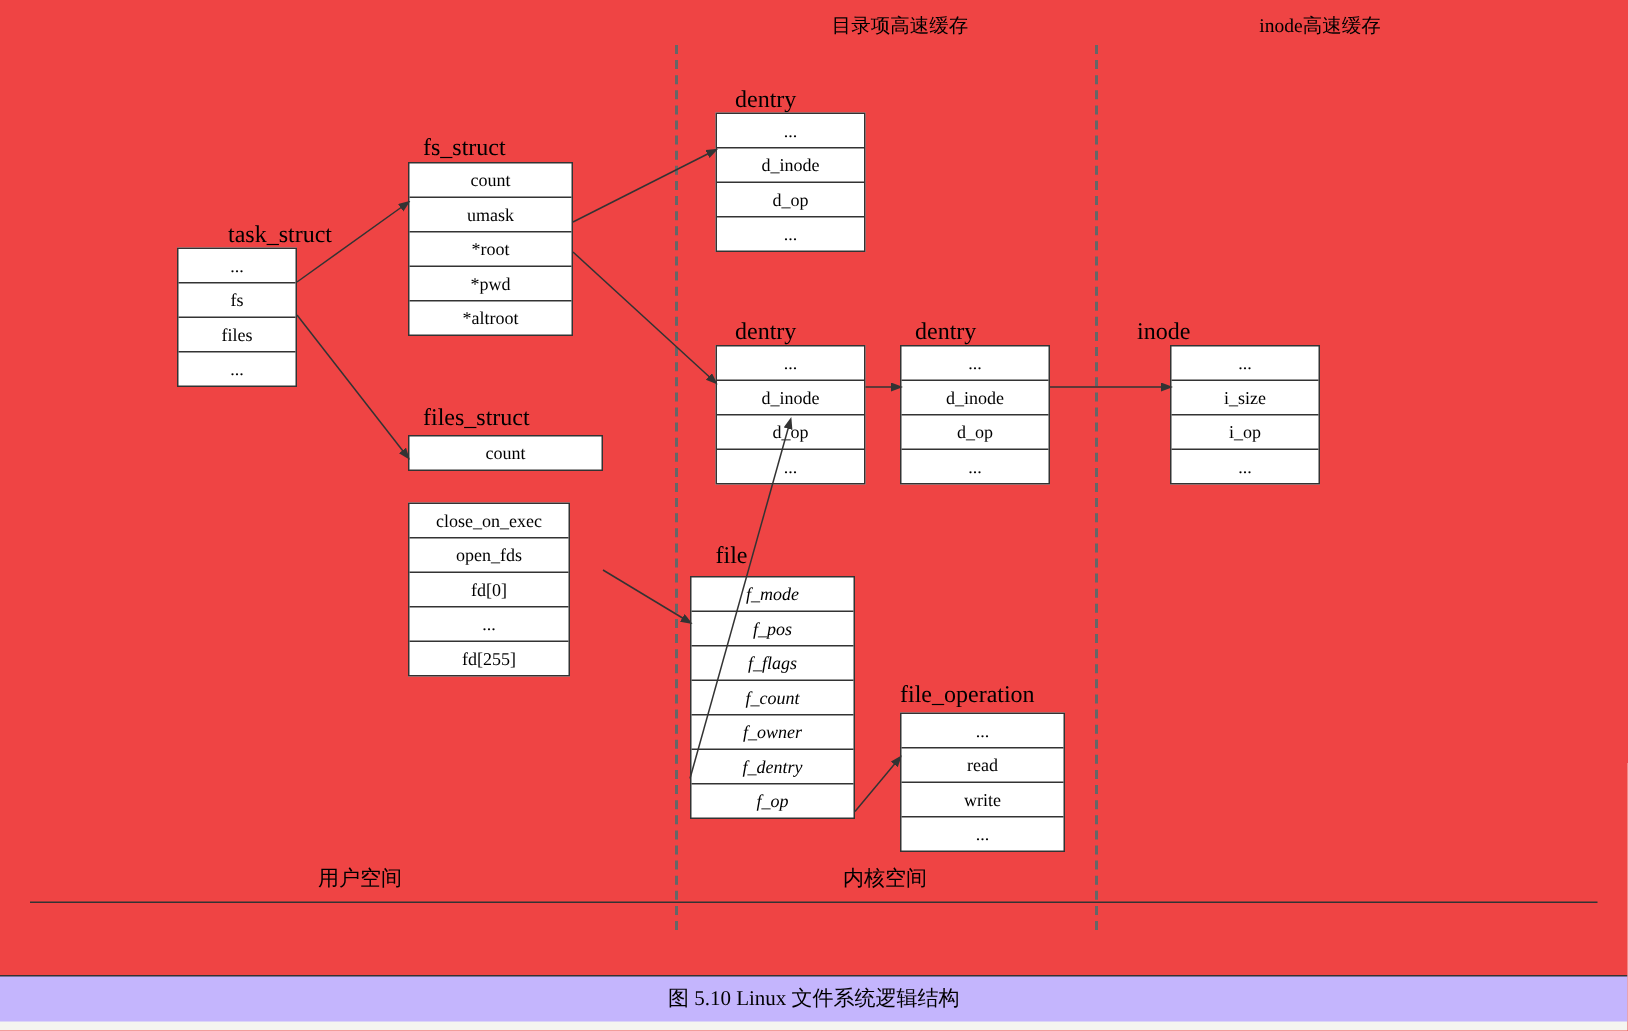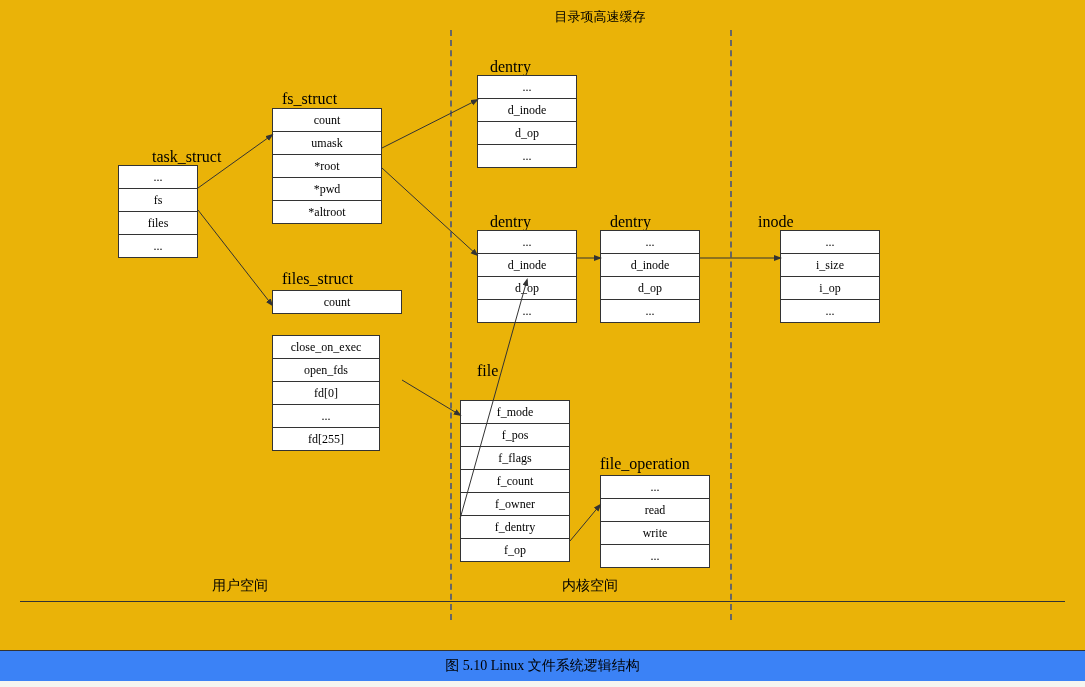--- a/index.html
+++ b/index.html
@@ -9,28 +9,28 @@
       font-size: 13px;
       width: 1085px;
       height: 687px;
       overflow: hidden;
       position: relative;
     }
     .diagram-container {
       width: 1085px;
       height: 650px;
       position: relative;
-      background: #eab308;
+      background: #ef4444;
     }
     .caption {
       text-align: center;
       padding: 6px 0;
       font-size: 14px;
       border-top: 1px solid #333;
-      background: #3b82f6;
+      background: #c4b5fd;
     }
 
     
     .struct-box {
       position: absolute;
       border: 1px solid #333;
       background: #fff;
       font-size: 12px;
     }
     .struct-box .row {
@@ -70,20 +70,21 @@
       font-size: 14px;
       text-align: center;
     }
   </style>
 </head>
 <body>
 
 <div class="diagram-container">
 
   <div class="section-label" style="left:490px; top:8px; width:220px;">目录项高速缓存</div>
+  <div class="section-label" style="left:790px; top:8px; width:180px;">inode高速缓存</div>
 
   <div class="divider" style="left:450px;"></div>
   <div class="divider" style="left:730px;"></div>
 
   <div class="struct-label" style="left:118px; top:148px;margin-left:34px;">task_struct</div>
 
   <div class="struct-box" style="left:118px; top:165px; width:80px;">
     <div class="row">...</div>
     <div class="row">fs</div>
     <div class="row">files</div>
@@ -145,21 +146,21 @@
 
   <div class="struct-box" style="left:780px; top:230px; width:100px;">
     <div class="row">...</div>
     <div class="row">i_size</div>
     <div class="row">i_op</div>
     <div class="row">...</div>
   </div>
 
   <div class="struct-label" style="left:477px; top:362px;">file</div>
 
-  <div class="struct-box" style="left:460px; top:400px; width:110px;">
+  <div class="struct-box" style="left:460px; top:384px; width:110px;font-style:italic;">
     <div class="row">f_mode</div>
     <div class="row">f_pos</div>
     <div class="row">f_flags</div>
     <div class="row">f_count</div>
     <div class="row">f_owner</div>
     <div class="row">f_dentry</div>
     <div class="row">f_op</div>
   </div>
 
   <div class="struct-label" style="left:600px; top:455px;">file_operation</div>

